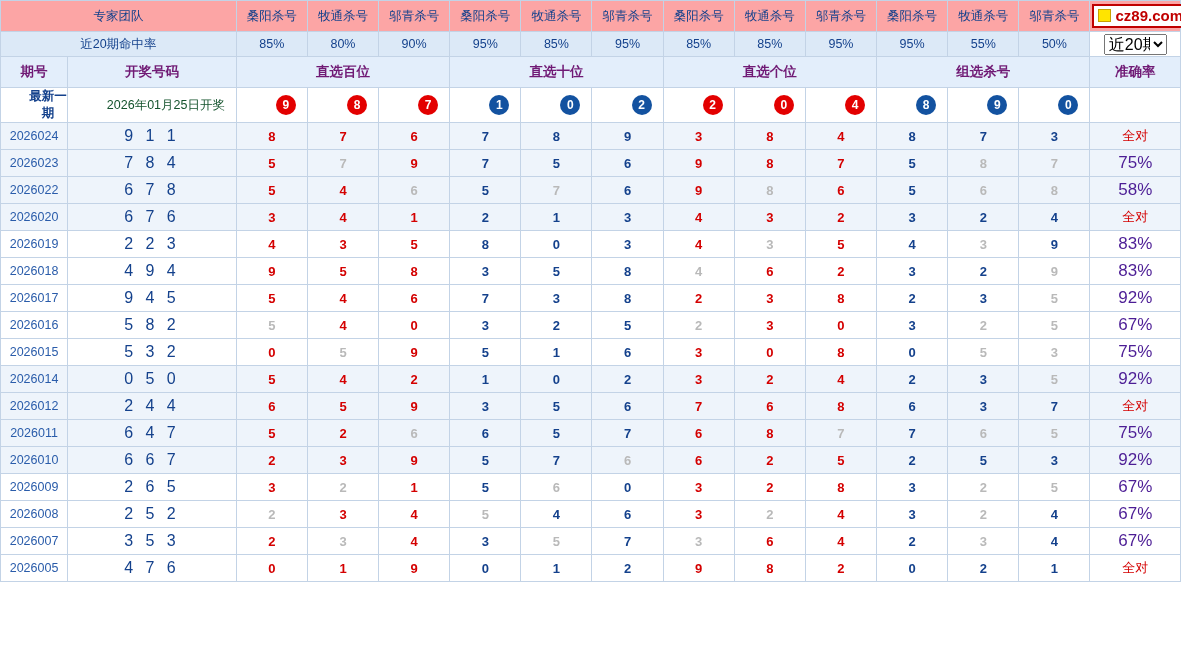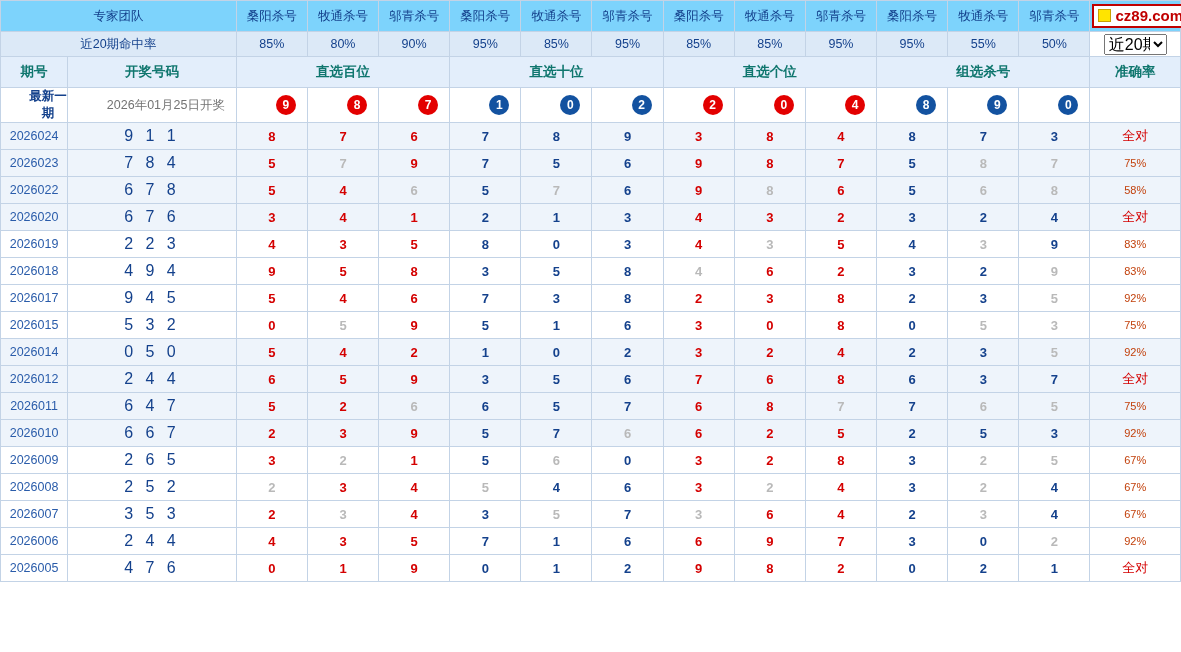--- a/index.html
+++ b/index.html
@@ -2,49 +2,49 @@
 <html><head>
 <meta charset="utf-8">
 <style>
   html,body{margin:0;padding:0;background:#fff;}
   body{font-family:"Liberation Sans","DejaVu Sans",sans-serif;font-size:12px;color:#1a3a6b;}
   #wrap{width:1181px;height:652px;position:relative;overflow:hidden;}
   table{border-collapse:collapse;width:1181px;table-layout:fixed;}
   td,th{border:1px solid #c3d3e6;padding:0;text-align:center;vertical-align:middle;font-weight:normal;}
 
   
-  .hdr-exp td{height:26px;background:#7dd3fc;color:#14418c;font-size:12.5px;margin-left:40px;}
+  .hdr-exp td{height:26px;background:#fca5a5;color:#14418c;font-size:12.5px;margin-left:40px;}
   .hdr-rate td{height:24px;background:#dce9f7;color:#14418c;font-size:12.5px;}
-  .hdr-main td{height:30px;background:#e3eefb;color:#0f766e;font-weight:bold;font-size:13.5px;}
+  .hdr-main td{height:30px;background:#e3eefb;color:#701a75;font-weight:bold;font-size:13.5px;}
 
   .logo-cell{background:#fff;padding:2px;}
   .logo{display:inline-block;border:2px solid #c00000;background:#fff;color:#c00000;font-weight:bold;font-size:15px;line-height:18px;padding:1px 6px 1px 4px;white-space:nowrap;}
   .logo .sq{display:inline-block;width:11px;height:11px;background:#ffe400;border:1px solid #c8a000;margin-right:4px;vertical-align:-1px;}
 
   select{font-size:16px;font-family:"Liberation Sans",sans-serif;width:63px;}
 
   
   tbody tr td{height:26px;font-size:13px;}
   tr.alt td{background:#eef4fb;}
   tr.norm td{background:#ffffff;}
   .issue{color:#2a5caa;font-size:12.5px;}
   .open{letter-spacing:4px;color:#14418c;font-size:16px;}
   .num-hot{color:#d40000;font-weight:bold;}
   .num-blue{color:#14418c;font-weight:bold;}
   .num-gray{color:#b9b9b9;font-weight:bold;}
-  .rate{color:#c2410c;font-size:11px;}
+  .rate{color:#4c1d95;font-size:17px;}
   .rate-all{color:#d40000;font-weight:normal;font-size:13px;}
 
   
   .latest td{height:30px;background:#fff;padding-left:28px;}
   .ball{display:inline-block;width:20px;height:20px;line-height:20px;border-radius:50%;color:#fff;font-weight:bold;font-size:12px;}
   .ball.red{background:#e30000;}
   .ball.blue{background:#1352a0;}
   .latest-label{color:#14418c;font-weight:bold;font-size:12.5px;}
-  .latest-date{color:#737373;font-size:12.5px;}
+  .latest-date{color:#14532d;font-size:12.5px;}
 </style>
 </head>
 <body>
 
 <div id="wrap">
   <table>
     <colgroup>
       <col style="width:66px">
         <col style="width:166px">
       <col style="width:70px">
@@ -241,20 +241,37 @@
           <td class="num-blue">8</td>
           <td class="num-hot">2</td>
           <td class="num-hot">3</td>
           <td class="num-hot">8</td>
           <td class="num-blue">2</td>
           <td class="num-blue">3</td>
           <td class="num-gray">5</td>
           <td class="rate">92%</td>
         </tr>
         <tr class="norm">
+          <td class="issue">2026016</td>
+          <td class="open">5 8 2</td>
+          <td class="num-gray">5</td>
+          <td class="num-hot">4</td>
+          <td class="num-hot">0</td>
+          <td class="num-blue">3</td>
+          <td class="num-blue">2</td>
+          <td class="num-blue">5</td>
+          <td class="num-gray">2</td>
+          <td class="num-hot">3</td>
+          <td class="num-hot">0</td>
+          <td class="num-blue">3</td>
+          <td class="num-gray">2</td>
+          <td class="num-gray">5</td>
+          <td class="rate">67%</td>
+        </tr>
+        <tr class="norm">
           <td class="issue">2026015</td>
           <td class="open">5 3 2</td>
           <td class="num-hot">0</td>
           <td class="num-gray">5</td>
           <td class="num-hot">9</td>
           <td class="num-blue">5</td>
           <td class="num-blue">1</td>
           <td class="num-blue">6</td>
           <td class="num-hot">3</td>
           <td class="num-hot">0</td>
@@ -375,37 +392,20 @@
           <td class="num-blue">3</td>
           <td class="num-gray">5</td>
           <td class="num-blue">7</td>
           <td class="num-gray">3</td>
           <td class="num-hot">6</td>
           <td class="num-hot">4</td>
           <td class="num-blue">2</td>
           <td class="num-gray">3</td>
           <td class="num-blue">4</td>
           <td class="rate">67%</td>
-        </tr>
-        <tr class="norm">
-          <td class="issue">2026006</td>
-          <td class="open">2 4 4</td>
-          <td class="num-hot">4</td>
-          <td class="num-hot">3</td>
-          <td class="num-hot">5</td>
-          <td class="num-blue">7</td>
-          <td class="num-blue">1</td>
-          <td class="num-blue">6</td>
-          <td class="num-hot">6</td>
-          <td class="num-hot">9</td>
-          <td class="num-hot">7</td>
-          <td class="num-blue">3</td>
-          <td class="num-blue">0</td>
-          <td class="num-gray">2</td>
-          <td class="rate">92%</td>
         </tr>
         <tr class="norm">
           <td class="issue">2026005</td>
           <td class="open">4 7 6</td>
           <td class="num-hot">0</td>
           <td class="num-hot">1</td>
           <td class="num-hot">9</td>
           <td class="num-blue">0</td>
           <td class="num-blue">1</td>
           <td class="num-blue">2</td>

